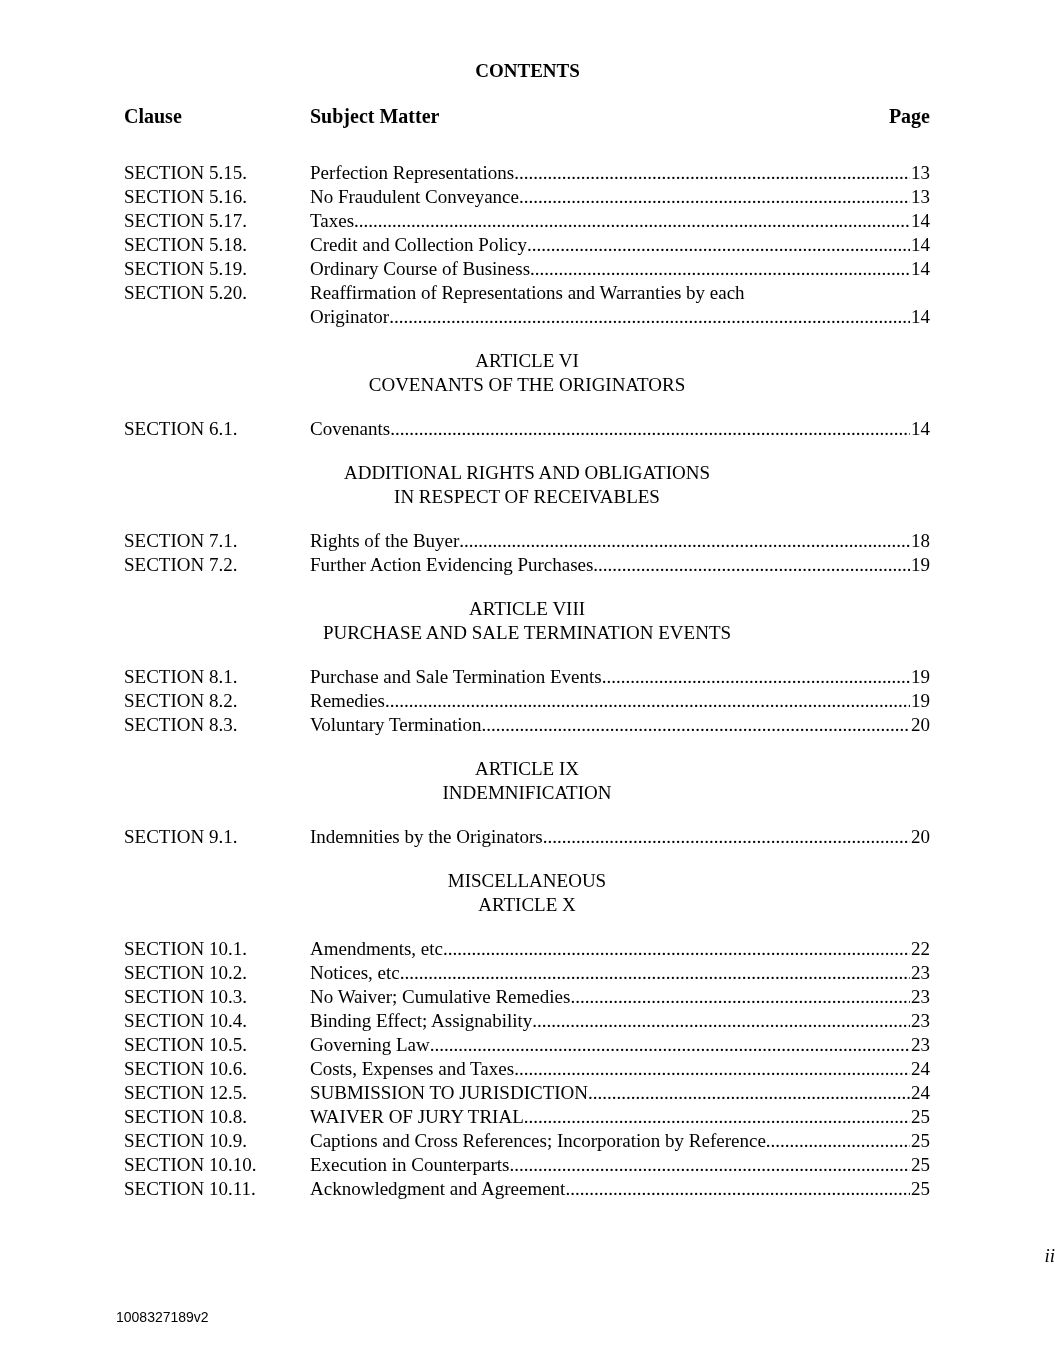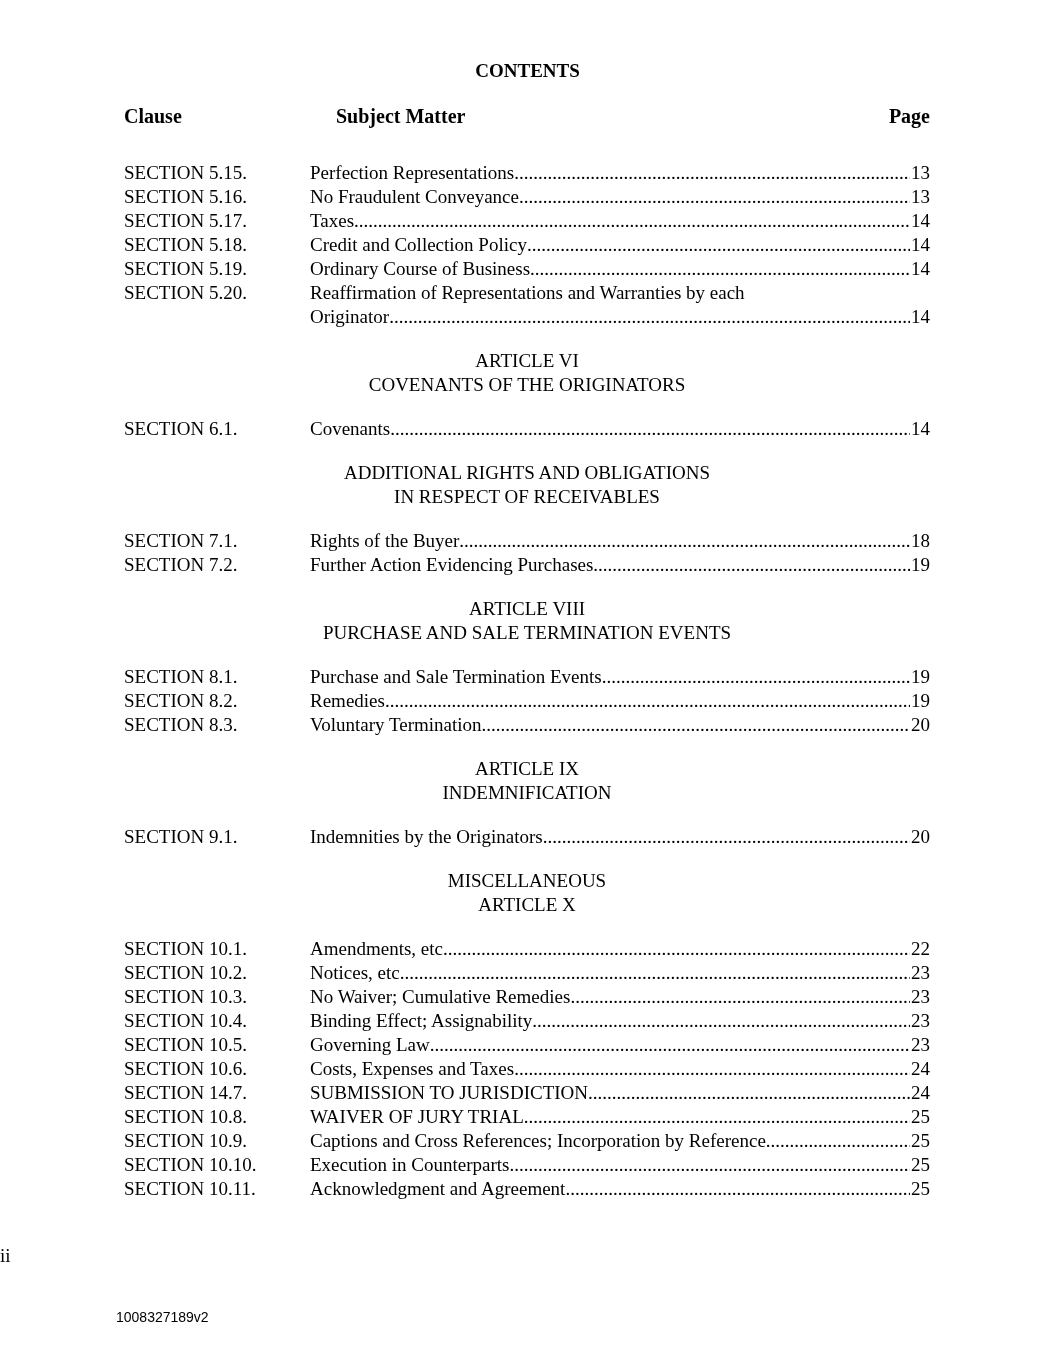--- a/index.html
+++ b/index.html
@@ -10,21 +10,21 @@
   }
   .title {
     position: absolute; top: 59px; left: 0; width: 1055px; text-align: center;
     font-weight: bold; font-size: 19px; line-height: 24px;
   }
   .header-row {
     position: absolute; top: 103px; left: 124px; width: 806px; height: 26px;
     font-weight: bold; font-size: 20px; line-height: 26px;
   }
   .header-row .h-clause { position: absolute; left: 0; }
-  .header-row .h-subject { position: absolute; left: 186px; margin-left: 26px; }
+  .header-row .h-subject { position: absolute; left: 186px; }
   .header-row .h-page { position: absolute; right: 0; }
 
   .toc { position: absolute; top: 161px; left: 124px; width: 806px; }
   .row { position: relative; height: 24px; line-height: 24px; }
   .row .clause { position: absolute; left: 0; top: 0; white-space: nowrap; }
   .row .entry {
     position: absolute; left: 186px; right: 0; top: 0;
     display: flex; align-items: baseline; white-space: nowrap;
   }
   .row .entry .subj { flex: 0 0 auto; }
@@ -42,22 +42,23 @@
   .row-wrap { height: 48px; text-align: center; }
   .row-wrap .entry { top: 24px; }
 
   .article {
     text-align: center; line-height: 24px; margin: 20px 0 20px 0;
     width: 806px;
   }
   .article div { white-space: nowrap; }
 
   .page-num {
-    position: absolute; top: 1245px; left: 0; width: 1055px; text-align: left;
+    position: absolute; top: 1245px; left: 0; width: 1055px; text-align: right;
     font-size: 19px;
+    font-style: italic;
   }
   .doc-id {
     position: absolute; top: 1309px; left: 116px;
     font-family: "Liberation Sans", "DejaVu Sans", sans-serif; font-size: 14px;
   }
 </style>
 </head>
 <body>
 
 <div class="title">CONTENTS</div>
@@ -242,21 +243,21 @@
   </div>
   <div class="row">
     <span class="clause">SECTION 10.6.</span>
     <span class="entry">
         <span class="subj">Costs, Expenses and Taxes </span>
         <span class="leader"></span>
         <span class="pg">24</span>
       </span>
   </div>
   <div class="row">
-    <span class="clause">SECTION 14.7.</span>
+    <span class="clause">SECTION 12.5.</span>
     <span class="entry">
         <span class="subj">SUBMISSION TO JURISDICTION</span>
         <span class="leader"></span>
         <span class="pg">24</span>
       </span>
   </div>
   <div class="row">
     <span class="clause">SECTION 10.8.</span>
     <span class="entry">
         <span class="subj">WAIVER OF JURY TRIAL</span>

